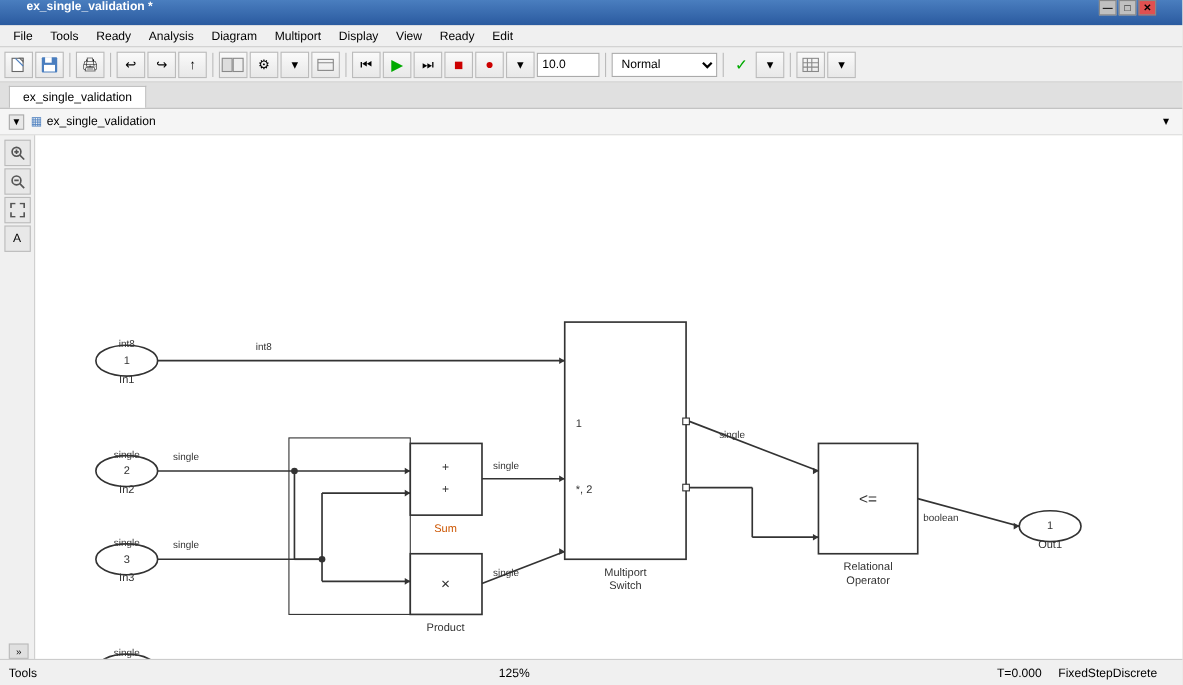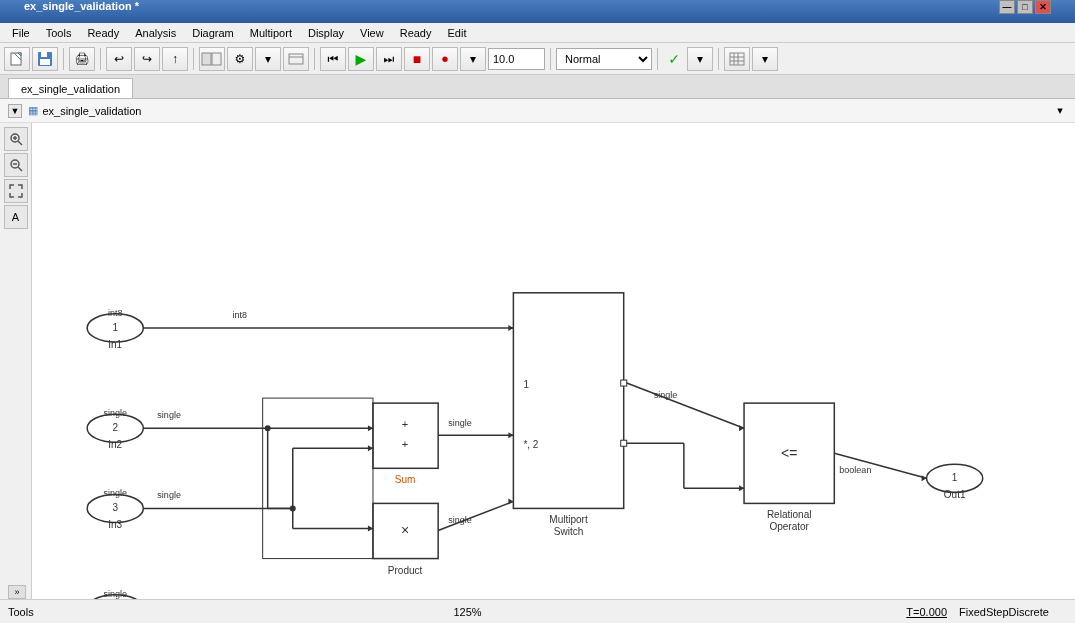--- a/index.html
+++ b/index.html
@@ -175,22 +175,22 @@
       display: flex;
       align-items: center;
       padding: 0 8px;
       font-size: 11px;
       position: absolute;
       bottom: 0;
       left: 0; right: 0;
     }
     .status-ready { flex: 0 0 80px; }
     .status-zoom { flex: 1; text-align: center; }
-    .status-time { flex: 0 0 100px; text-align: right; text-decoration: underline; }
-    .status-mode { flex: 0 0 120px; text-align: left; padding-left: 12px; }
+    .status-time { flex: 0 0 100px; text-align: right; }
+    .status-mode { flex: 0 0 120px; text-align: center; }
 
     .bottom-expand {
       position: absolute;
       bottom: 24px;
       left: 8px;
       width: 18px; height: 14px;
       background: #e0e0e0;
       border: 1px solid #bbb;
       display: flex; align-items: center; justify-content: center;
       font-size: 9px; cursor: pointer;

